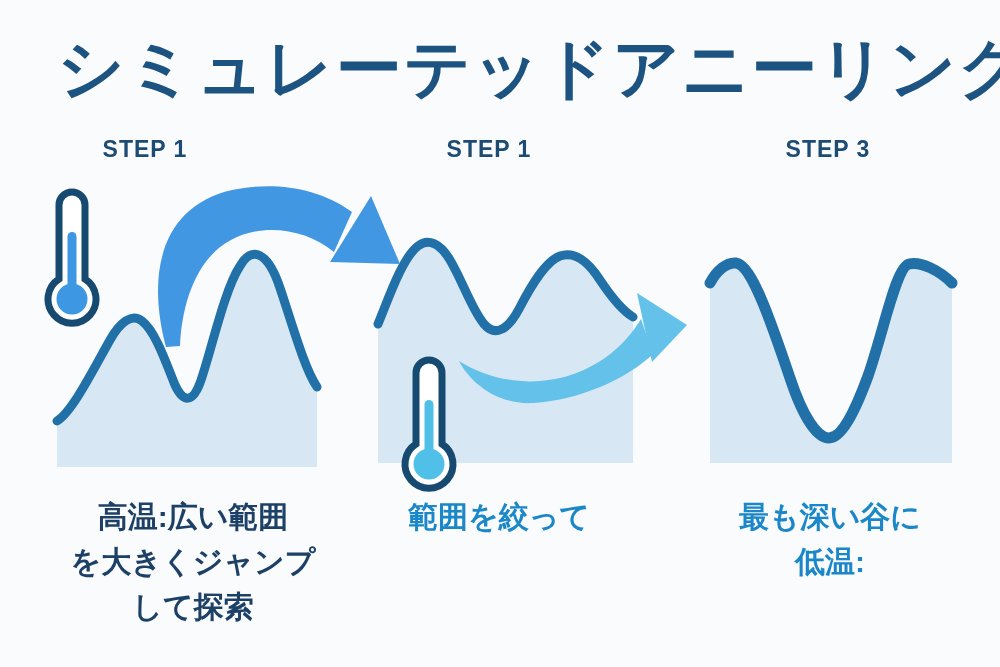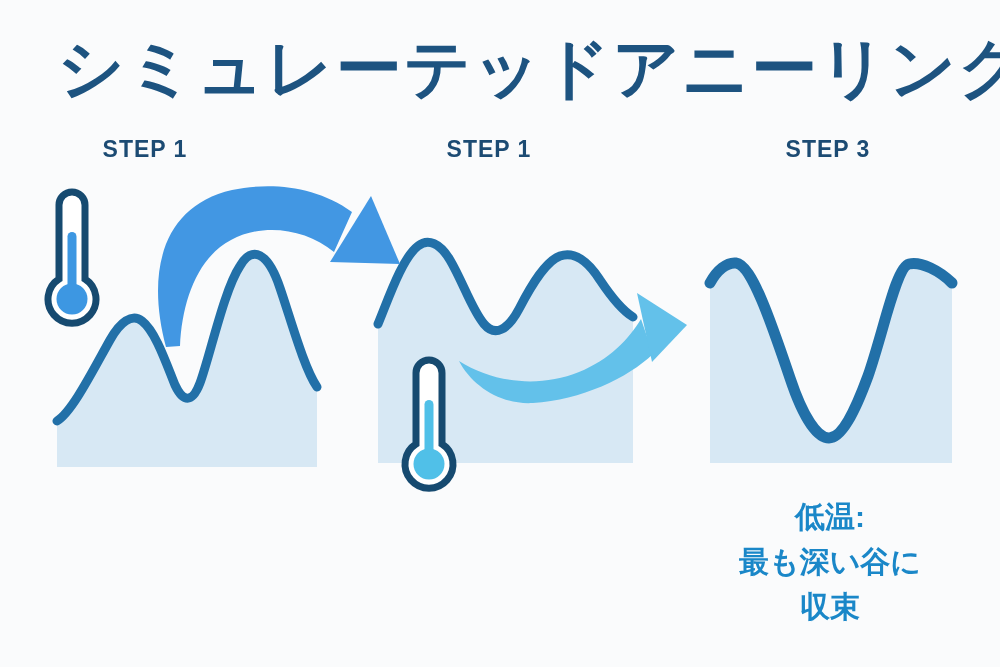--- a/index.html
+++ b/index.html
@@ -105,23 +105,28 @@
     </g>
 
   </svg>
 
   <div class="title">シミュレーテッドアニーリング</div>
 
   <div class="step-label" id="sl1">STEP 1</div>
   <div class="step-label" id="sl2">STEP 1</div>
   <div class="step-label" id="sl3">STEP 3</div>
 
+  <div class="caption caption-1">
+    <span>高温:広い範囲</span>
+    <span>を大きくジャンプ</span>
+    <span>して探索</span>
+  </div>
 
   <div class="caption caption-2">
+    <span>範囲を絞って</span>
   </div>
 
   <div class="caption caption-3">
+    <span>最も深い谷に</span>
     <span>低温:</span>
-    <span>最も深い谷に</span>
-    <span>収束</span>
   </div>
 
 </div>
 
 </body></html>

